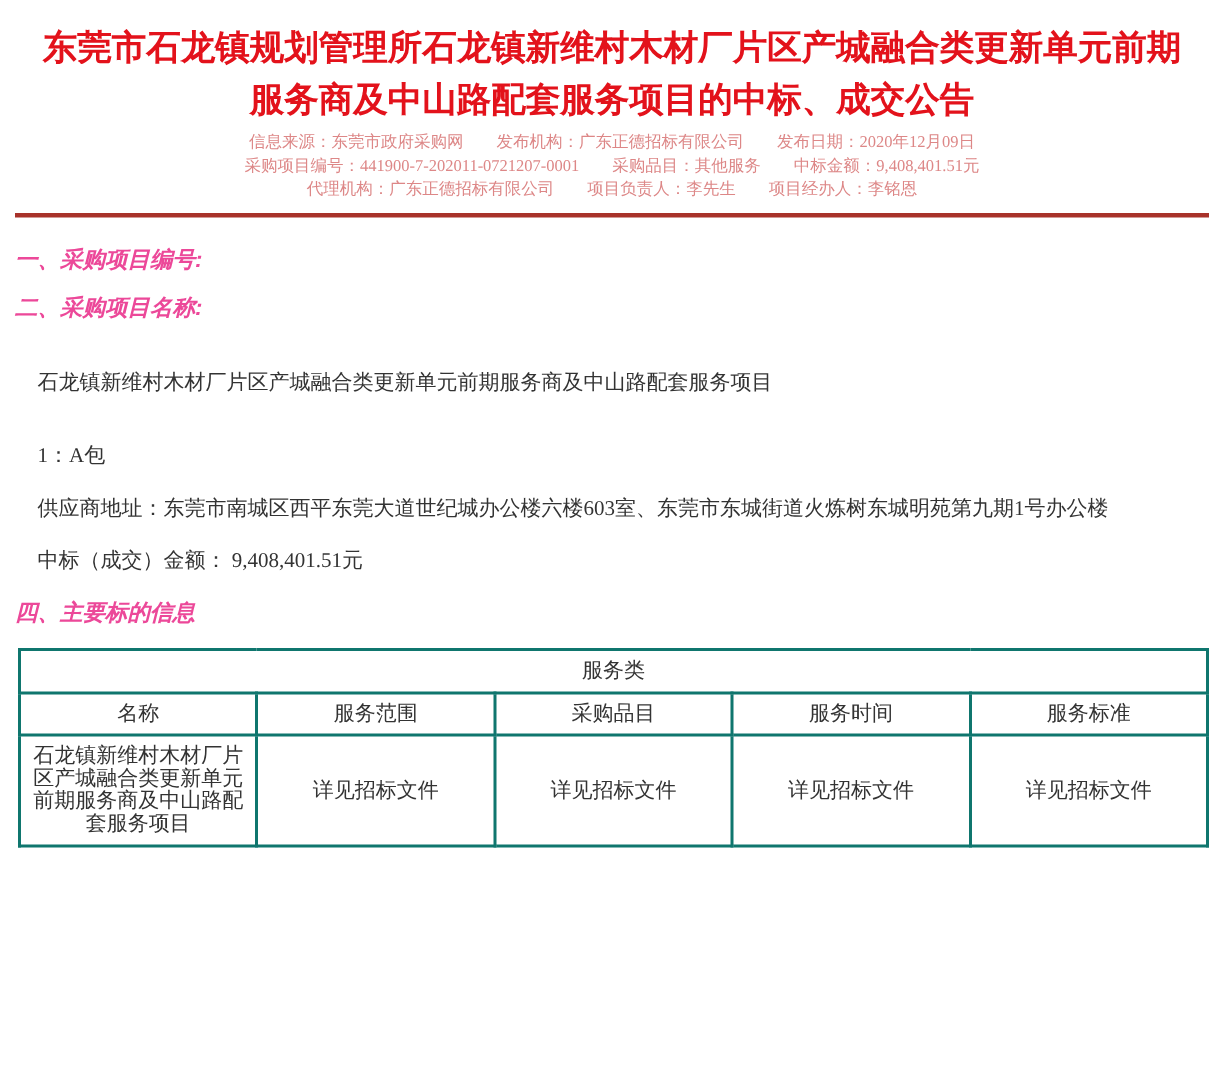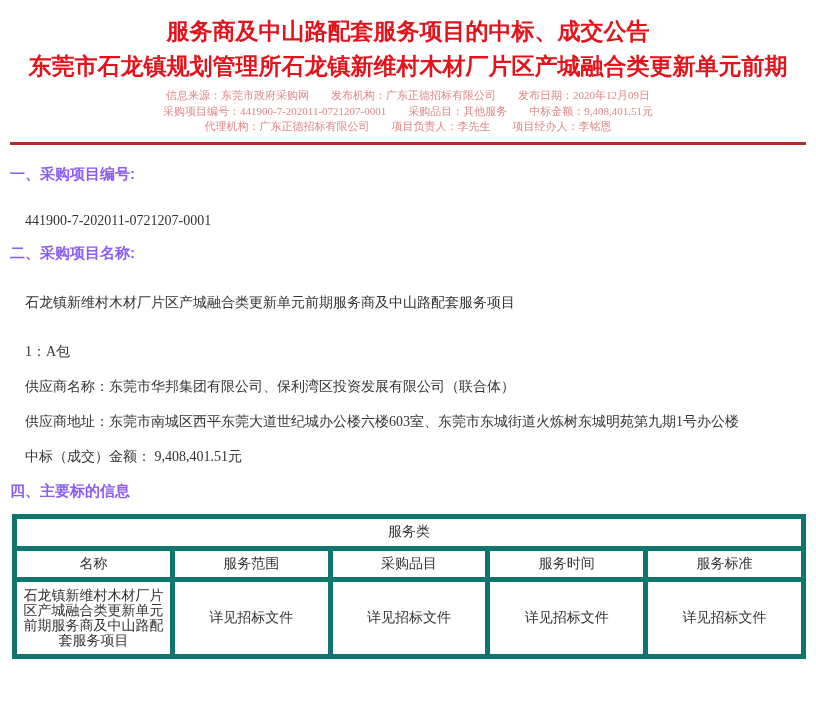--- a/index.html
+++ b/index.html
@@ -36,22 +36,23 @@
     height: 3px;
     background: #a8322a;
     margin-top: 7px;
   }
 
   
   .section-heading {
     font-size: 15px;
     line-height: 18px;
     font-weight: bold;
-    color: #8b5cf6;
+    color: #ec4899;
     font-family: "Liberation Sans", sans-serif;
+    font-style: italic;
   }
   .h1x { margin-top: 20px; }
   .h2x { margin-top: 14px; }
   .h3x { margin-top: 30px; }
   .h4x { margin-top: 16px; }
 
   .value {
     margin: 0;
     padding-left: 15px;
     font-size: 14px;
@@ -68,62 +69,60 @@
   
   .subject-table {
     margin: 14px 0 0 2px;
     width: 794px;
     border-collapse: collapse;
     table-layout: fixed;
     font-family: "Liberation Serif", serif;
     color: #333333;
   }
   .subject-table td {
-    border: 5px solid #0f766e;
+    border: 2px solid #0f766e;
     text-align: center;
     vertical-align: middle;
     font-size: 14px;
     padding: 0 4px;
   }
   .row-group td   { height: 27px; }
   .row-headers td { height: 26px; font-family: Liberation Mono, monospace; }
   .row-data td    { height: 72px; }
   .cell-name { line-height: 15px; padding: 2px 8px; }
 </style>
 </head>
 <body>
 
 <div class="page">
 
   <h1 class="title">
+    <span class="tline">东莞市石龙镇规划管理所石龙镇新维村木材厂片区产城融合类更新单元前期</span>
     <span class="tline">服务商及中山路配套服务项目的中标、成交公告</span>
-    <span class="tline">东莞市石龙镇规划管理所石龙镇新维村木材厂片区产城融合类更新单元前期</span>
   </h1>
 
   <div class="meta">
     <div class="meta-line">信息来源：东莞市政府采购网　　发布机构：广东正德招标有限公司　　发布日期：2020年12月09日</div>
     <div class="meta-line">采购项目编号：441900-7-202011-0721207-0001　　采购品目：其他服务　　中标金额：9,408,401.51元</div>
     <div class="meta-line">代理机构：广东正德招标有限公司　　项目负责人：李先生　　项目经办人：李铭恩</div>
   </div>
 
   <div class="divider"></div>
 
   <div>
     <div class="section-heading h1x">一、采购项目编号:</div>
-    <p class="value v-gap-lg1">441900-7-202011-0721207-0001</p>
   </div>
 
   <div>
     <div class="section-heading h2x">二、采购项目名称:</div>
     <p class="value v-gap-lg2">石龙镇新维村木材厂片区产城融合类更新单元前期服务商及中山路配套服务项目</p>
   </div>
 
   <div>
     <p class="value v-gap-lg3">1：A包</p>
-    <p class="value v-gap-sm">供应商名称：东莞市华邦集团有限公司、保利湾区投资发展有限公司（联合体）</p>
     <p class="value v-gap-sm">供应商地址：东莞市南城区西平东莞大道世纪城办公楼六楼603室、东莞市东城街道火炼树东城明苑第九期1号办公楼</p>
     <p class="value v-gap-sm">中标（成交）金额：  9,408,401.51元</p>
   </div>
 
   <div>
     <div class="section-heading h4x">四、主要标的信息</div>
 
     <table class="subject-table">
       <tbody>
         <tr class="row-group">

